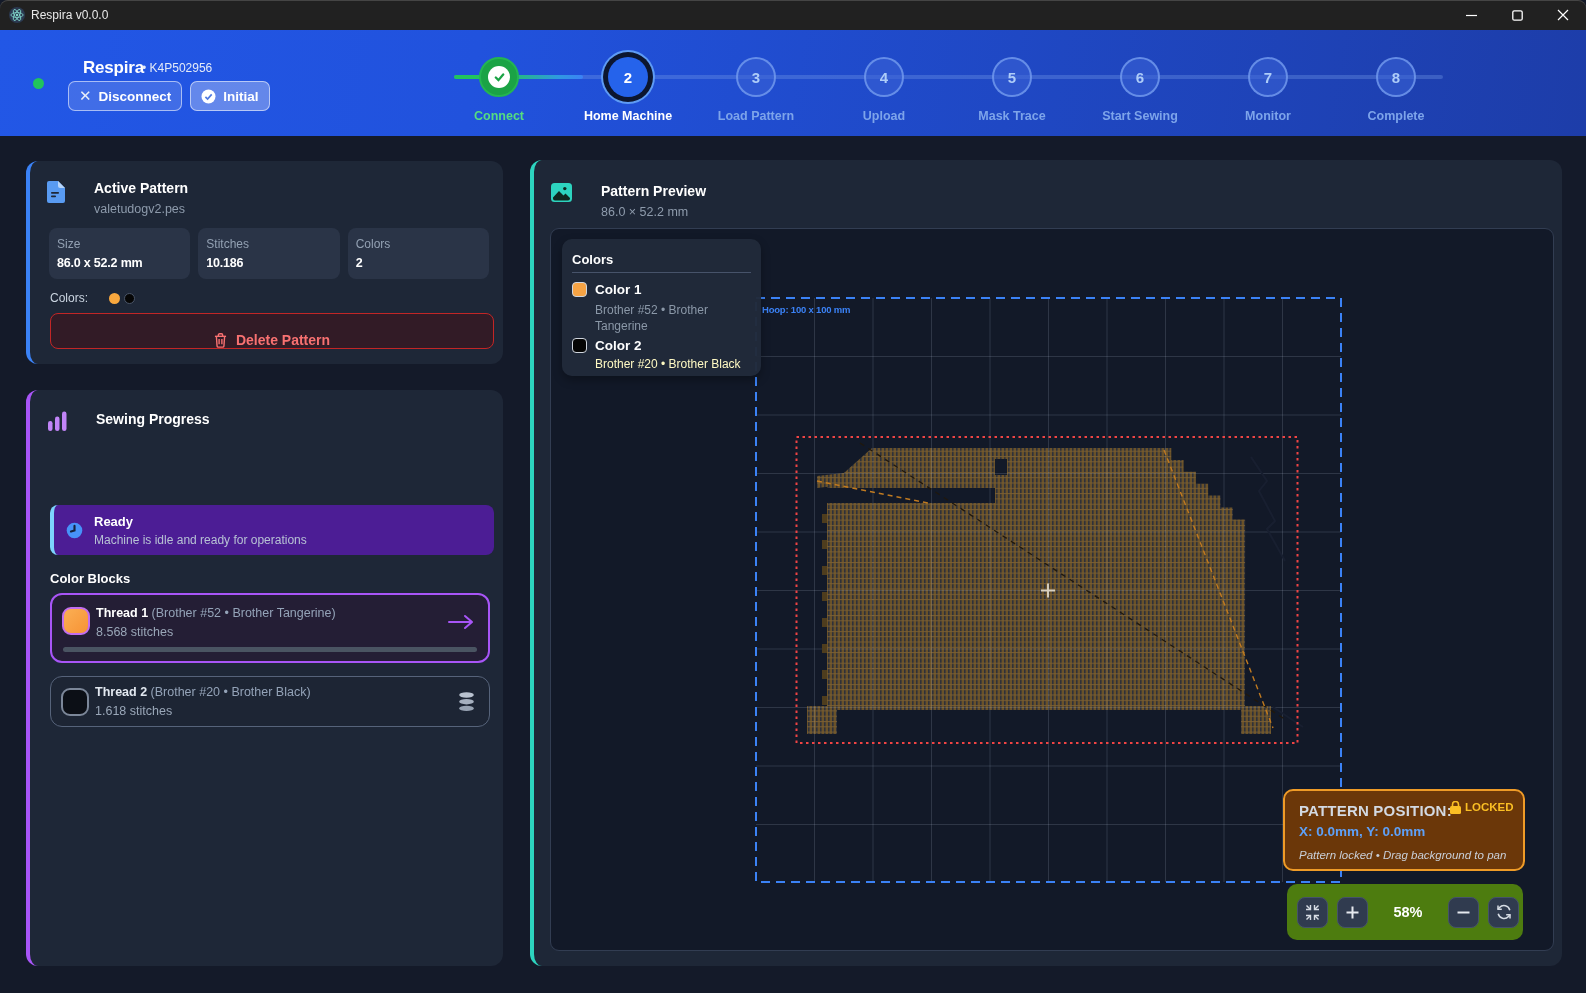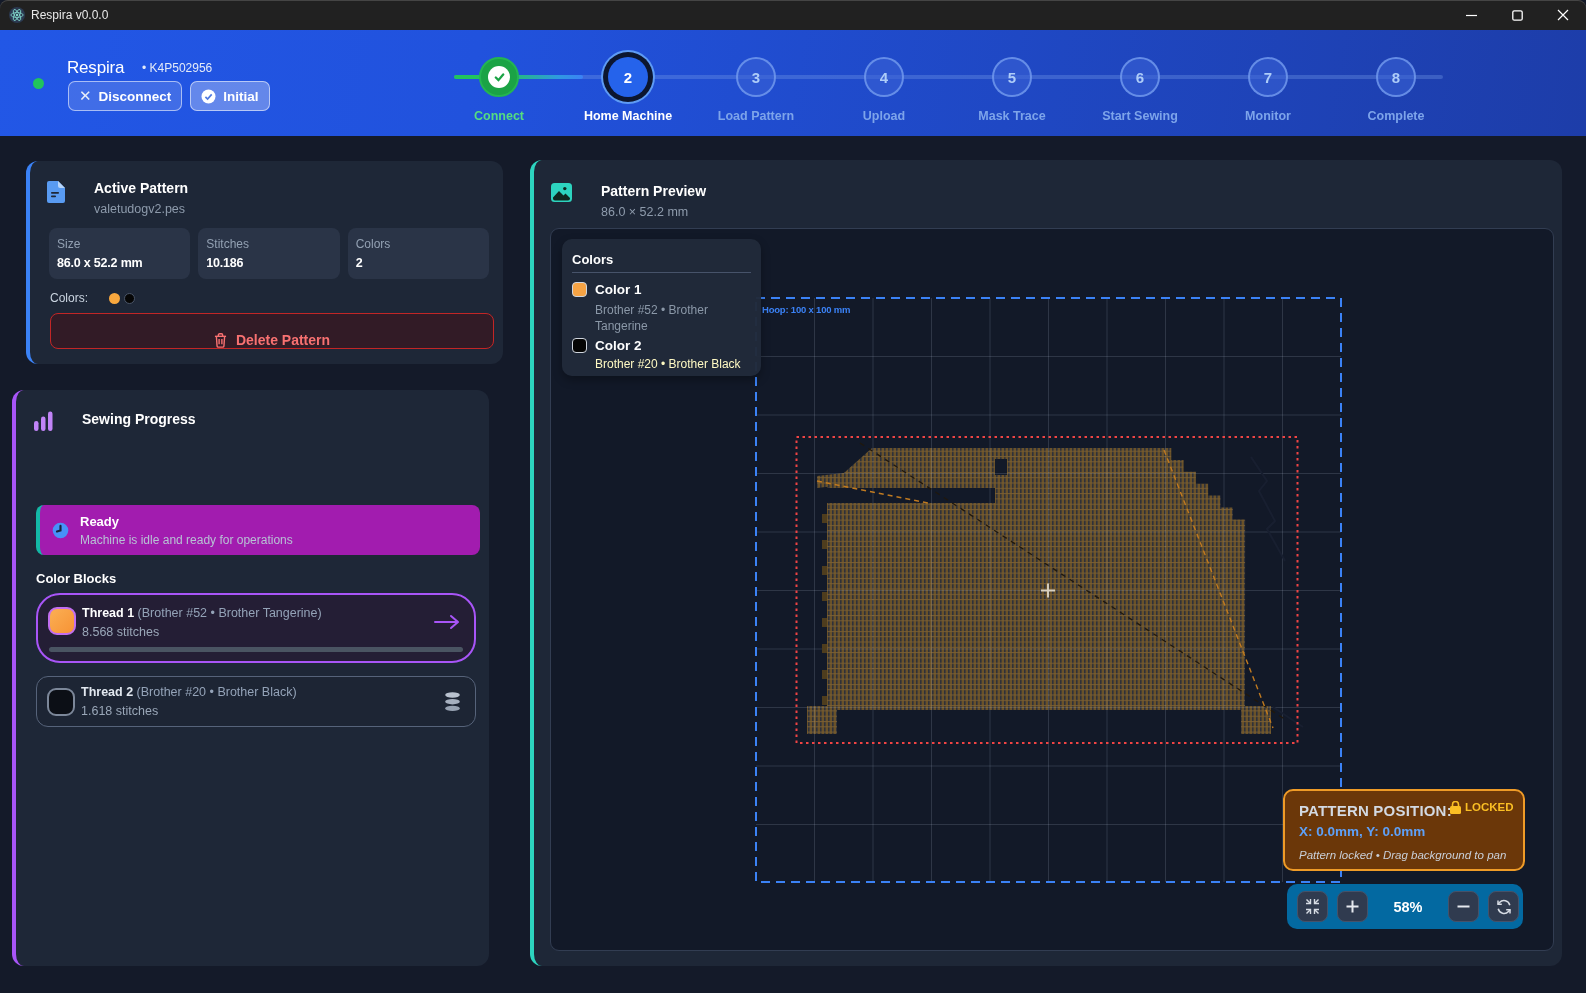--- a/index.html
+++ b/index.html
@@ -7,21 +7,21 @@
 body{background:#141a29;font-family:"Liberation Sans",sans-serif;position:relative}
 
 .titlebar{height:30px;background:#212121;display:flex;align-items:center;position:relative;box-shadow:inset 0 1px 0 #454545;border-radius:8px 8px 0 0}
 .appicon{width:16px;height:16px;border-radius:50%;background:#2b3950;margin-left:9px;position:relative}
 .titlebar .ttext{color:#e8e8e8;font-size:12px;margin-left:6px}
 .winbtns{position:absolute;right:0;top:0;height:30px;display:flex;align-items:center}
 .winbtn{width:46px;height:30px;display:flex;align-items:center;justify-content:center;color:#fff}
 
 .header{height:106px;background:linear-gradient(100deg,#2257e6 0%,#2152dd 30%,#1d3da9 100%);position:relative}
 .dot{position:absolute;left:33px;top:48px;width:11px;height:11px;border-radius:50%;background:#21c45d}
-.brand{position:absolute;left:67px;top:28px;color:#fff;font-size:17px;font-weight:normal;letter-spacing:-0.2px}
+.brand{position:absolute;left:83px;top:28px;color:#fff;font-size:17px;font-weight:bold;letter-spacing:-0.2px}
 .serial{position:absolute;left:142px;top:31px;color:#e3eaf8;font-size:12px}
 .hbtns{position:absolute;left:68px;top:51px;display:flex;gap:8px}
 .hbtn{height:30px;border-radius:7px;border:1px solid rgba(255,255,255,.55);background:rgba(255,255,255,.14);color:#fff;font-size:13.5px;font-weight:bold;display:flex;align-items:center;padding:0 10px;gap:7px}
 .hbtn.initial{background:rgba(255,255,255,.30)}
 .hbtn .x{font-weight:normal;font-size:15px;color:#e8edf8}
 
 .sline{position:absolute;top:45px;height:4px;border-radius:2px}
 .step{position:absolute;width:130px;top:27px;text-align:center}
 .scirc{width:40px;height:40px;border-radius:50%;margin:0 auto;display:flex;align-items:center;justify-content:center;font-size:15px;font-weight:bold}
 .step .lbl{margin-top:12px;font-size:12.5px;font-weight:bold;color:#7da4ea}
@@ -171,44 +171,44 @@
             <path d="M1 3.5 H13"></path>
             <path d="M4.7 3.2 V2 a1.2 1.2 0 0 1 1.2 -1.2 h2.2 a1.2 1.2 0 0 1 1.2 1.2 V3.2"></path>
             <path d="M2.6 3.8 L3.3 14 a1.3 1.3 0 0 0 1.3 1.1 h4.8 a1.3 1.3 0 0 0 1.3 -1.1 L11.4 3.8"></path>
             <path d="M5.5 6.5 V12 M8.5 6.5 V12"></path>
           </g>
         </svg>
       <span style="color:#f87171;font-size:14px;font-weight:bold">Delete Pattern</span>
     </div>
   </div>
 
-  <div class="card pu" style="left:12px;top:254px;width:477px;height:576px">
+  <div class="card pu" style="left:26px;top:254px;width:477px;height:576px">
     <div class="chead" style="padding-top:21px">
       <svg width="20" height="20" viewBox="0 0 20 20">
           <rect x="1" y="10" width="4.5" height="10" rx="2.2" fill="#c184f7"></rect>
           <rect x="8" y="5.5" width="4.5" height="14.5" rx="2.2" fill="#c184f7"></rect>
           <rect x="15" y="0.5" width="4.5" height="19.5" rx="2.2" fill="#c184f7"></rect>
         </svg>
       <div>
           <div class="ctit" style="margin-top:0px">Sewing Progress</div>
         </div>
     </div>
-    <div style="position:absolute;left:20px;top:115px;width:444px;height:50px;background:#a21caf;border-left:4px solid #14b8a6;border-radius:8px;display:flex;align-items:center;gap:11px;padding-left:12px">
+    <div style="position:absolute;left:20px;top:115px;width:444px;height:50px;background:#4c1d95;border-left:4px solid #7dd3fc;border-radius:8px;display:flex;align-items:center;gap:11px;padding-left:12px">
       <svg width="17" height="17" viewBox="0 0 24 24" style="flex:none">
           <circle cx="12" cy="12" r="11" fill="#4792f9"></circle>
           <path d="M12 5.5 V12 L7 13.5" stroke="#16223c" stroke-width="3" fill="none" stroke-linecap="round"></path>
         </svg>
       <div>
           <div style="color:#fff;font-size:13px;font-weight:bold">Ready</div>
           <div style="color:#b7c2d4;font-size:12px;margin-top:4px">Machine is idle and ready for operations</div>
         </div>
     </div>
     <div style="position:absolute;left:20px;top:181px;color:#fff;font-size:13px;font-weight:bold">Color Blocks</div>
 
-    <div style="position:absolute;left:20px;top:203px;width:440px;height:70px;border:2px solid #a855f7;background:#241e35;border-radius:24px">
+    <div style="position:absolute;left:20px;top:203px;width:440px;height:70px;border:2px solid #a855f7;background:#241e35;border-radius:12px">
       <div style="position:absolute;left:10px;top:12px;width:28px;height:28px;border-radius:9px;background:linear-gradient(135deg,#fbaf54,#f79335);border:2px solid #c26ef0"></div>
       <div style="position:absolute;left:44px;top:11px;font-size:12.5px;color:#94a3b8"><b style="color:#fff">Thread 1</b> (Brother #52 • Brother Tangerine)</div>
       <div style="position:absolute;left:44px;top:30px;font-size:12.5px;color:#9aa7b8">8.568 stitches</div>
       <svg width="26" height="16" viewBox="0 0 26 16" style="position:absolute;right:14px;top:19px">
           <path d="M1 8 H23 M17 2 L24 8 L17 14" stroke="#a855f7" stroke-width="2" fill="none" stroke-linecap="round" stroke-linejoin="round"></path>
         </svg>
       <div style="position:absolute;left:11px;right:11px;top:52px;height:5px;border-radius:3px;background:#4a5462"></div>
     </div>
 
     <div style="position:absolute;left:20px;top:286px;width:440px;height:51px;border:1.5px solid #56637a;background:#1d2534;border-radius:12px">
@@ -302,21 +302,21 @@
         <span style="position:absolute;left:14px;top:11px;color:#d3d9e2;font-size:15px;font-weight:bold;letter-spacing:.2px">PATTERN POSITION:</span>
         <svg width="11" height="13" viewBox="0 0 11 13" style="position:absolute;left:165px;top:10px">
             <path d="M2.5 5 V3.5 a3 3 0 0 1 6 0 V5" stroke="#fbbf24" stroke-width="1.6" fill="none"></path>
             <rect y="5" width="11" height="8" rx="1.5" fill="#fbbf24"></rect>
           </svg>
         <span style="position:absolute;left:180px;top:10px;color:#fbbf24;font-size:11.5px;font-weight:bold">LOCKED</span>
         <div style="position:absolute;left:14px;top:33px;color:#5ea0f8;font-size:13.5px;font-weight:bold">X: 0.0mm, Y: 0.0mm</div>
         <div style="position:absolute;left:14px;top:58px;color:#c9cfd8;font-size:11.5px;font-style:italic">Pattern locked • Drag background to pan</div>
       </div>
 
-      <div style="position:absolute;left:736px;top:655px;width:236px;height:45px;background:#0369a1;border-radius:10px;display:flex;align-items:center;padding-left:10px;gap:9px">
+      <div style="position:absolute;left:736px;top:655px;width:236px;height:56px;background:#4d7c0f;border-radius:10px;display:flex;align-items:center;padding-left:10px;gap:9px">
         <div class="zbtn">
             <svg width="15" height="15" viewBox="0 0 15 15">
               <g stroke="#d6dce4" stroke-width="1.4" fill="none">
                 <path d="M1 4.5 L5.5 4.5 L5.5 0"></path>
                 <path d="M5.5 4.5 L1.5 0.5"></path>
                 <path d="M14 4.5 L9.5 4.5 L9.5 0"></path>
                 <path d="M9.5 4.5 L13.5 0.5"></path>
                 <path d="M1 10.5 L5.5 10.5 L5.5 15"></path>
                 <path d="M5.5 10.5 L1.5 14.5"></path>
                 <path d="M14 10.5 L9.5 10.5 L9.5 15"></path>

